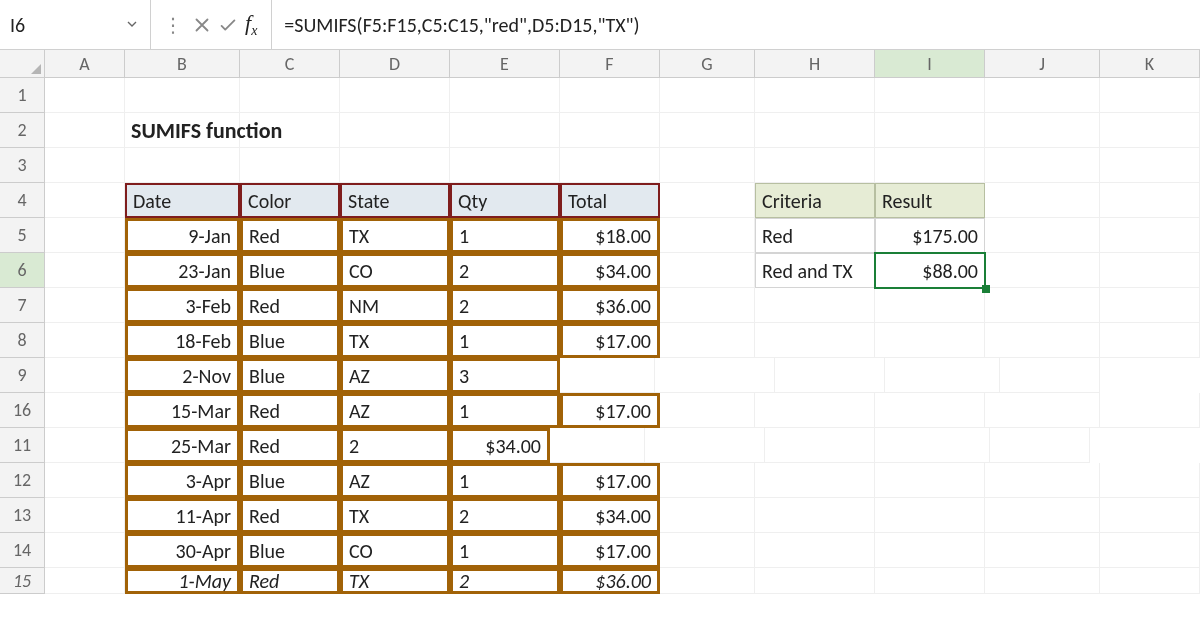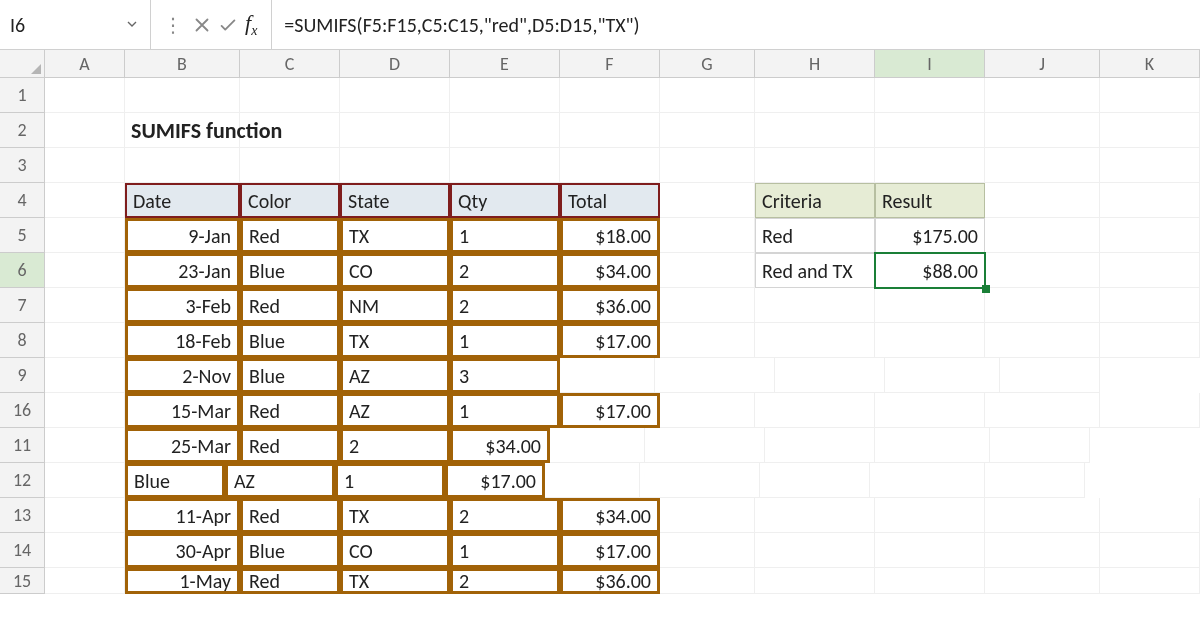--- a/index.html
+++ b/index.html
@@ -47,21 +47,21 @@
 
   .thead { background: #e2e9ef; border: 2px solid #7f1d1d; color: #222; }
   .tb { border: 3px solid #a16207; }
 
   .crit-head { background: #e6ecd5; border: 1px solid #b7bfa1; }
   .crit-b { border: 1px solid #d4d4d4; }
 
   .active-cell { position: absolute; pointer-events: none; border: 2px solid #1a7f37; background: transparent; }
   .fill-handle { position: absolute; width: 8px; height: 8px; background: #1a7f37; pointer-events: none; }
 
-  .row.last { height: 26px; overflow:hidden; }
+  .row.last { height: 26px; overflow:hidden;font-style:italic; }
 </style>
 </head>
 <body>
 
 <div class="app">
 
   <div class="fbar">
     <div class="name-box-wrap">
       <div class="name-box">
         <span>I6</span>
@@ -265,20 +265,21 @@
       <div class="cell w-G"></div>
       <div class="cell w-H"></div>
       <div class="cell w-I"></div>
       <div class="cell w-J"></div>
       <div class="cell w-K"></div>
     </div>
 
     <div class="row">
       <div class="rh">12</div>
       <div class="cell w-A"></div>
+      <div class="cell w-B tb right">3-Apr</div>
       <div class="cell w-C tb left">Blue</div>
       <div class="cell w-D tb left">AZ</div>
       <div class="cell w-E tb left">1</div>
       <div class="cell w-F tb right">$17.00</div>
       <div class="cell w-G"></div>
       <div class="cell w-H"></div>
       <div class="cell w-I"></div>
       <div class="cell w-J"></div>
       <div class="cell w-K"></div>
     </div>

